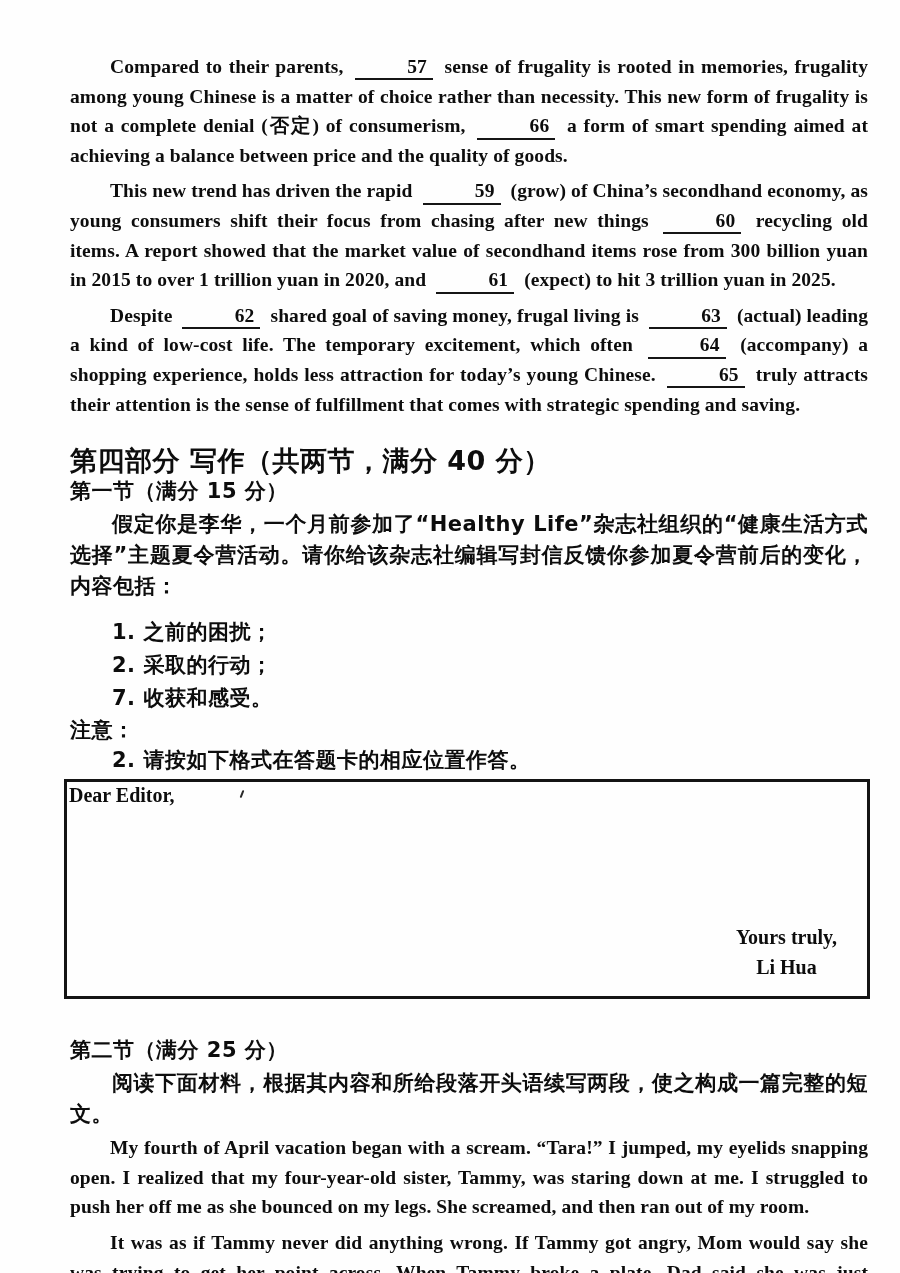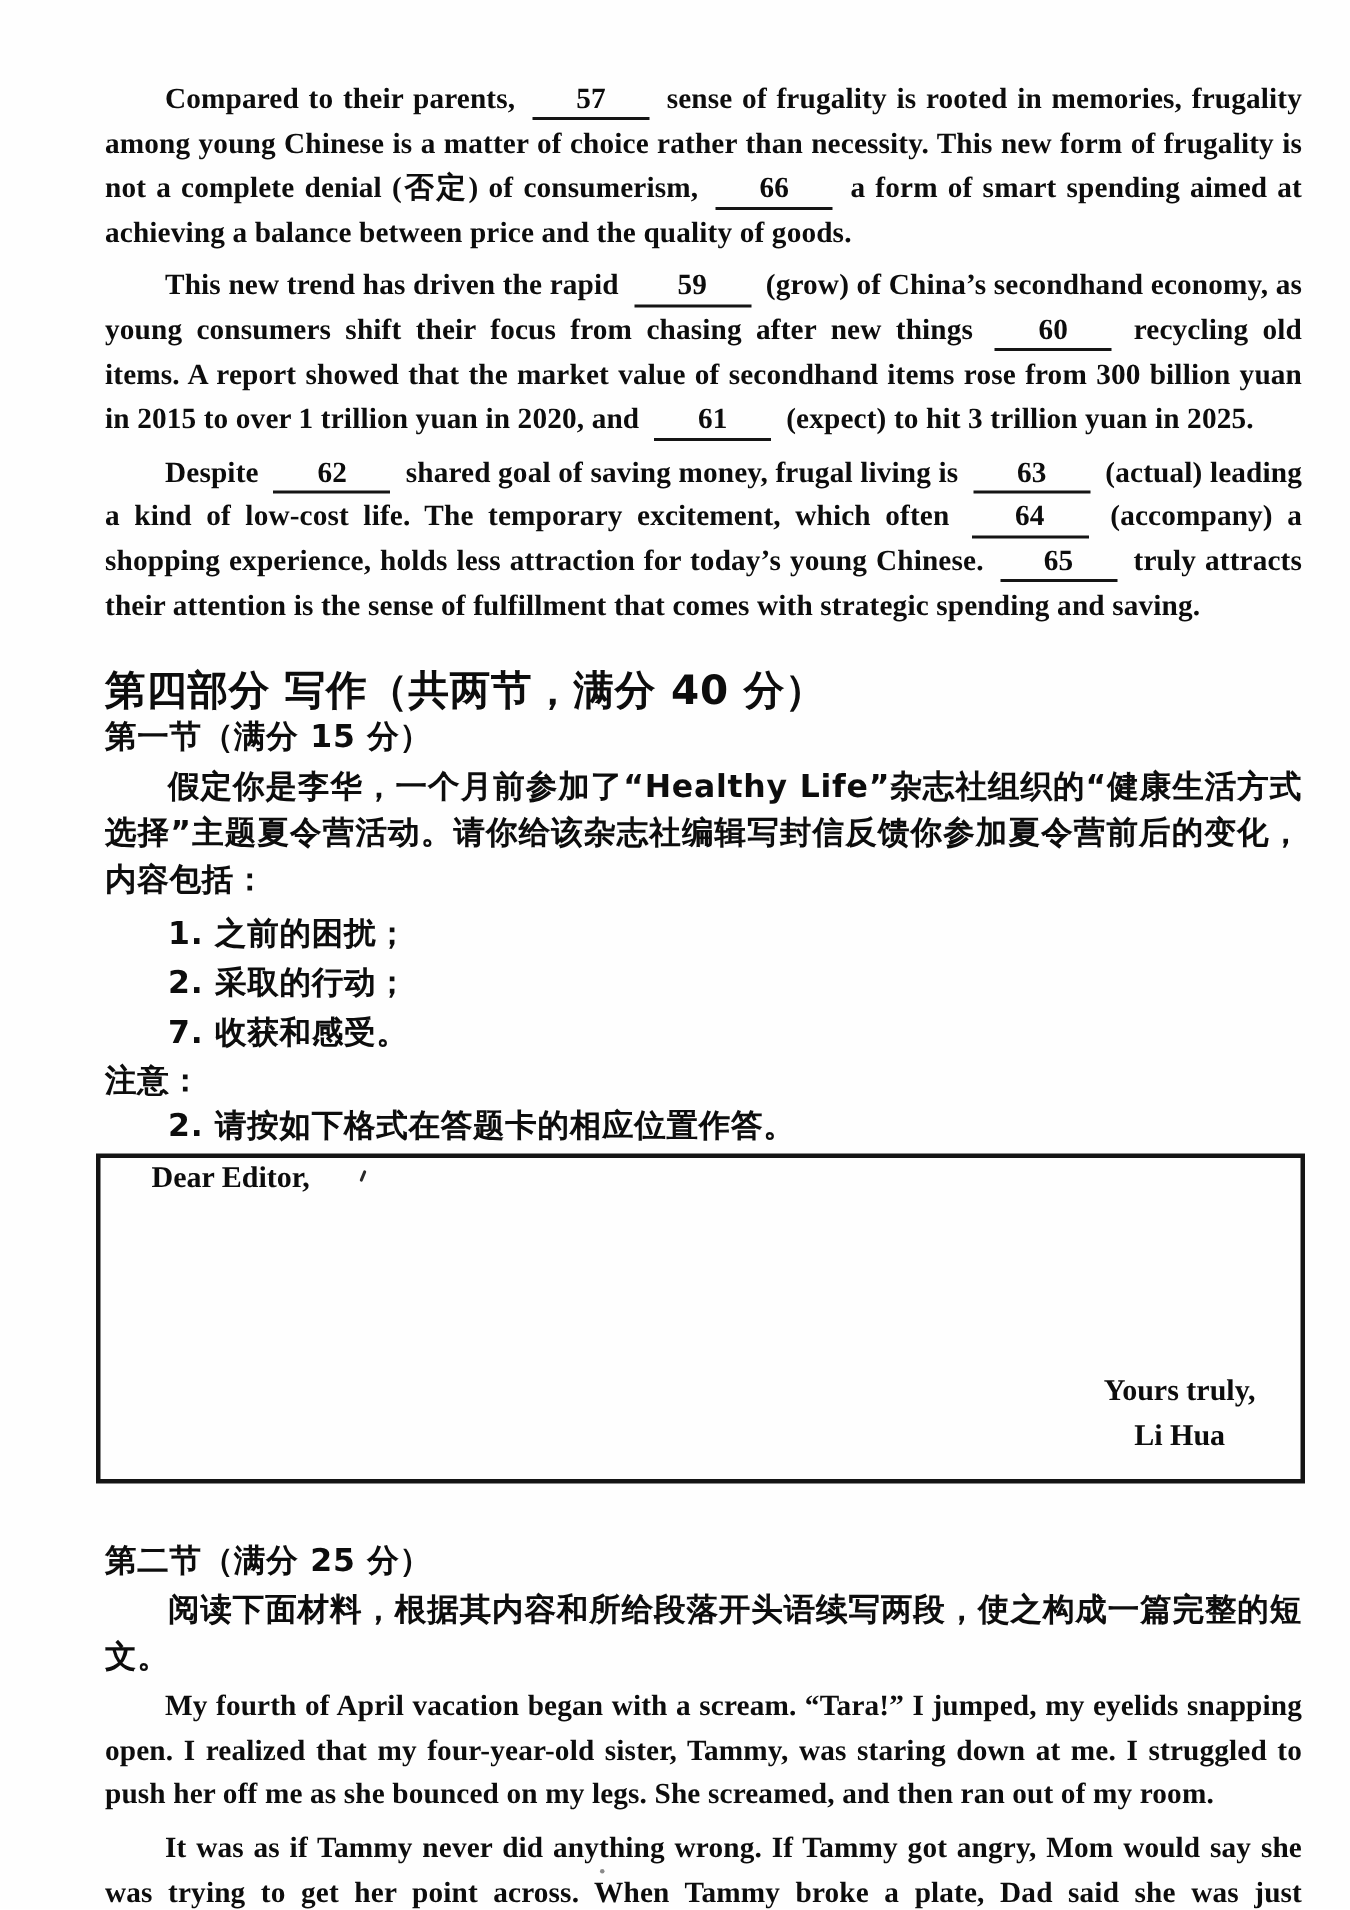--- a/index.html
+++ b/index.html
@@ -14,43 +14,43 @@
   .en {
     font-family:"Liberation Serif", serif;
     font-weight:700; font-size:19.5px; line-height:29.6px;
     text-align:justify; margin:0 0 6px 0; letter-spacing:0.1px;
   }
   .indent { text-indent:40px; }
 
   
   .blank {
     display:inline-block; min-width:66px; padding:0 6px 1px 6px; margin:0 5px;
-    border-bottom:2.5px solid #151515; text-align:center;
+    border-bottom:2.5px solid #151515; text-align:right;
     font-weight:700; line-height:1.05; text-indent:0;
   }
 
   
   .zh {
     font-family:"DejaVu Sans","Liberation Sans",sans-serif;
     font-weight:700; font-size:21px; line-height:31px;
     margin:0; text-align:justify; letter-spacing:0.5px;
   }
   .part-heading { margin-top:26px; font-size:27px; }
   .prompt { margin-top:2px; text-indent:42px; }
-  .points { margin-top:4px; padding-left:42px; }
+  .points { margin-top:14px; padding-left:42px; }
   .points div { line-height:33px; }
   .notes-label { line-height:30px; }
   .notes { padding-left:42px; }
   .notes div { line-height:30px; }
 
   
   .answer-box {
     position:relative; box-sizing:border-box;
     margin:4px 0 0 -6px; width:806px; height:220px;
-    border:3px solid #141414; background:#fefefe;padding-left:32px;
+    border:3px solid #141414; background:#fefefe;
   }
   .salutation {
     font-family:"Liberation Serif", serif; font-weight:700; font-size:20px;
     padding:2px 0 0 2px;
   }
   .closing {
     position:absolute; right:30px; bottom:14px;
     font-family:"Liberation Serif", serif; font-weight:700; font-size:20px;
     line-height:30px; text-align:center;
   }

